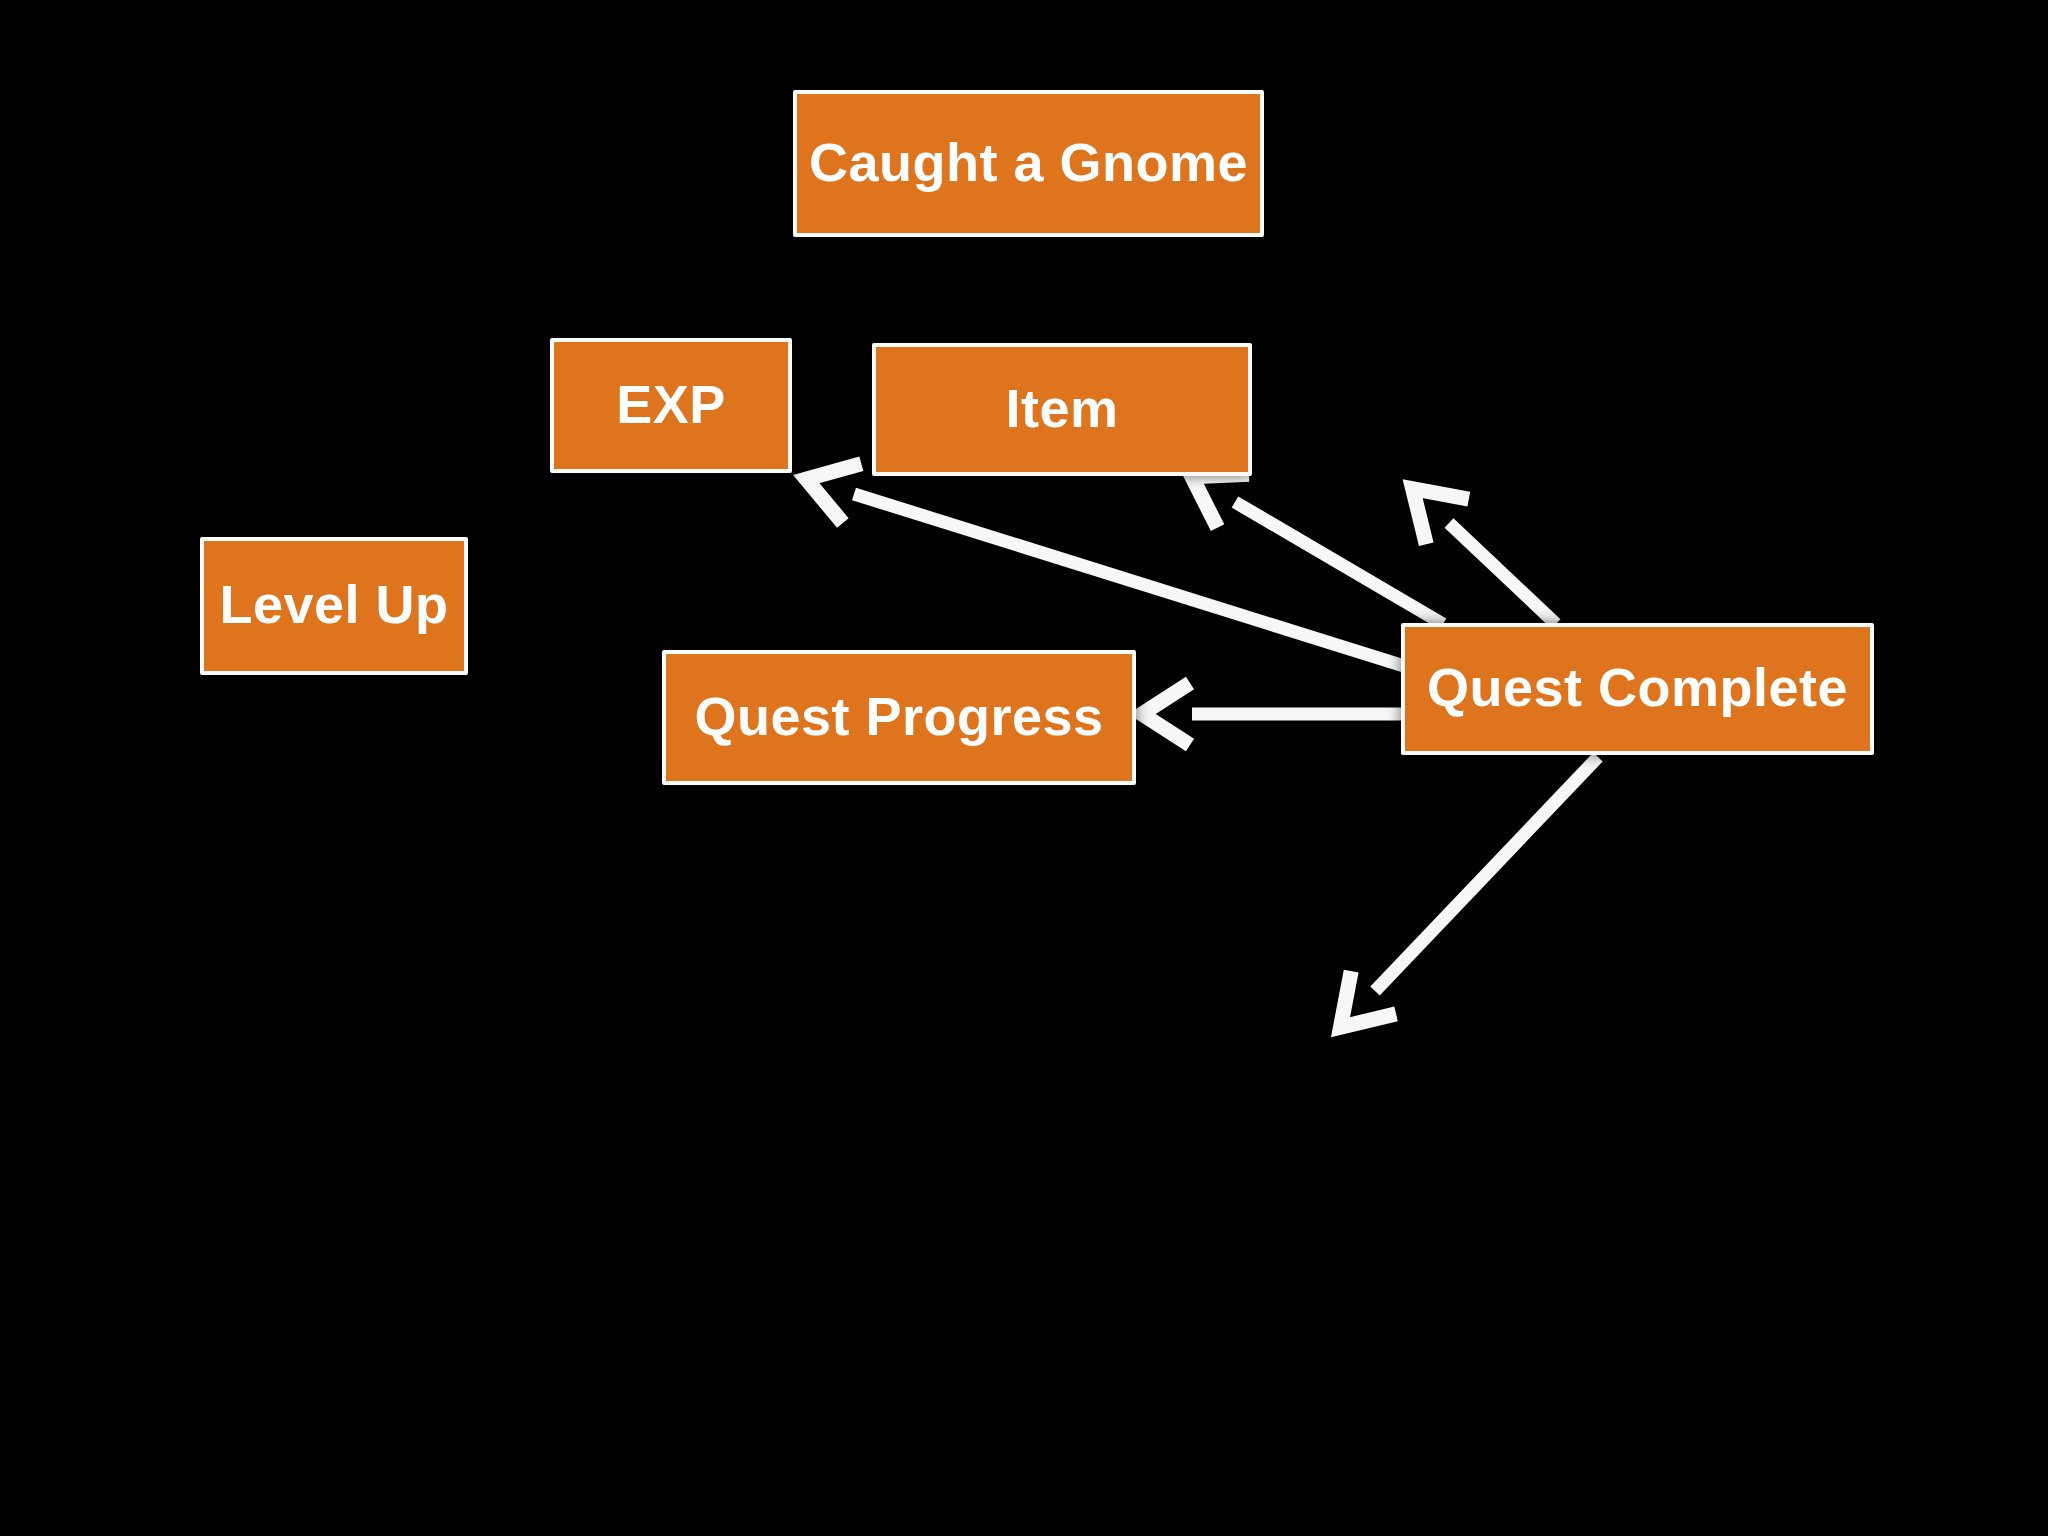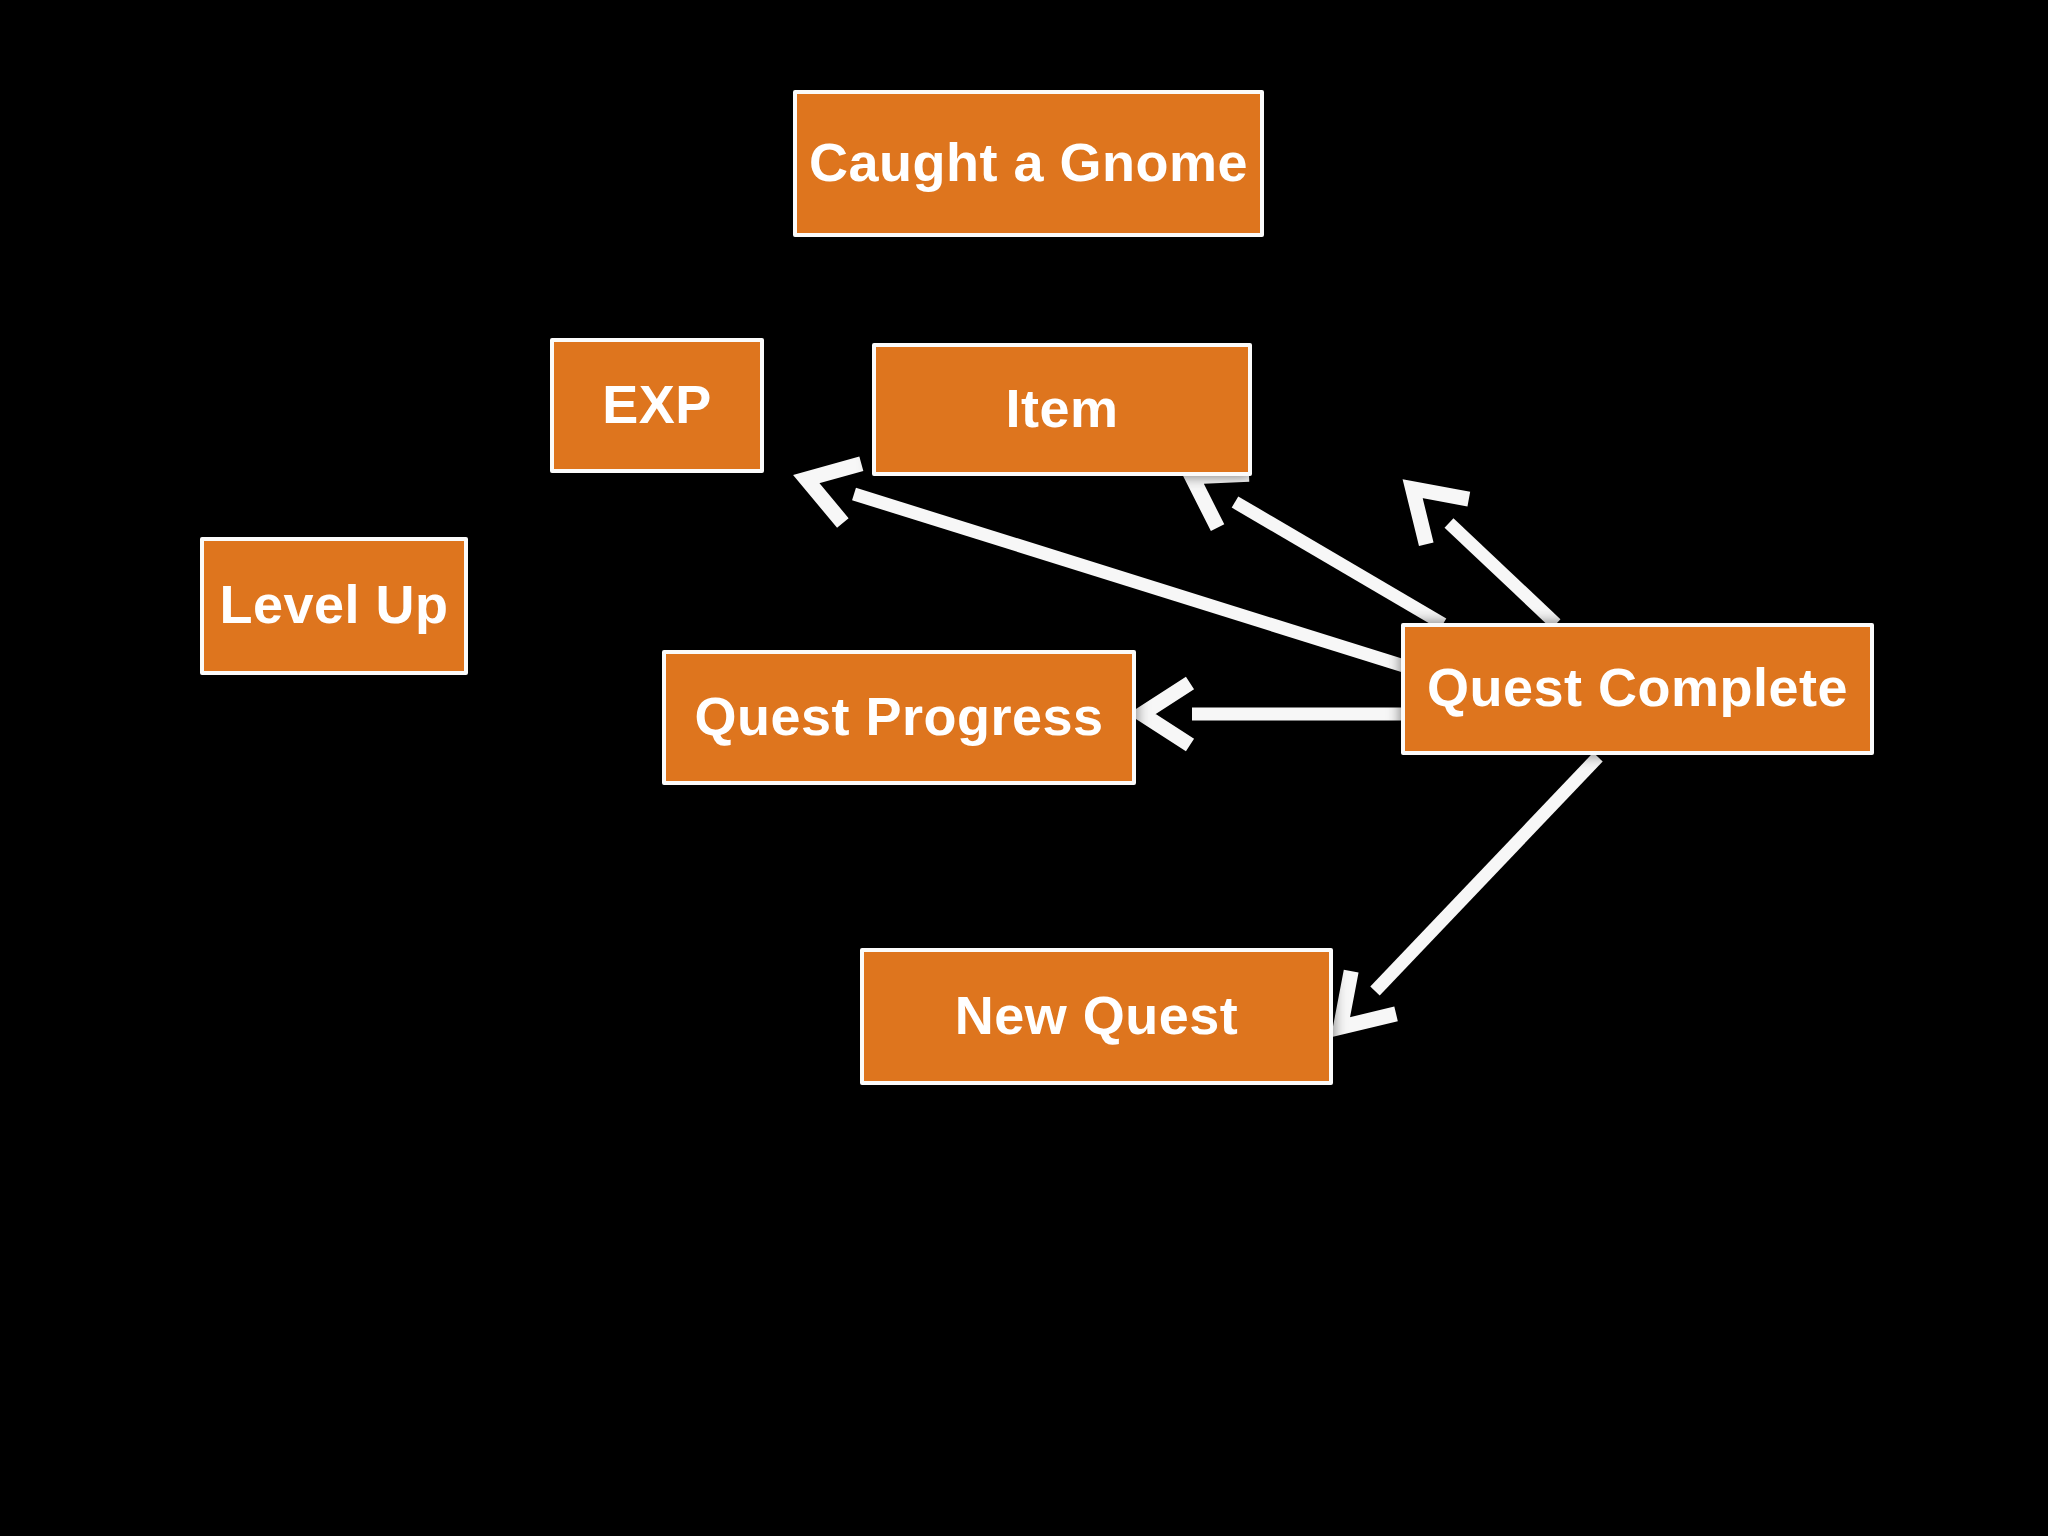--- a/index.html
+++ b/index.html
@@ -35,21 +35,21 @@
     color: #FFFFFF;
     font-size: 54px;
     font-weight: bold;
     letter-spacing: 0.5px;
     white-space: nowrap;
     box-shadow: 0 0 14px rgba(0,0,0,0.55);
   }
   .node span { transform: translateY(-2px); }
 
   #n-caught   { left: 793px;  top: 90px;  width: 471px; height: 147px; }
-  #n-exp      { left: 550px;  top: 338px; width: 214px; height: 135px; }
+  #n-exp      { left: 550px;  top: 338px; width: 242px; height: 135px; }
   #n-item     { left: 872px;  top: 343px; width: 380px; height: 133px; }
   #n-gold     { left: 1255px; top: 343px; width: 248px; height: 135px; }
   #n-levelup  { left: 200px;  top: 537px; width: 268px; height: 138px; }
   #n-progress { left: 662px;  top: 650px; width: 474px; height: 135px; text-align: center; }
   #n-complete { left: 1401px; top: 623px; width: 473px; height: 132px; }
   #n-newquest { left: 860px;  top: 948px; width: 473px; height: 137px; }
 
   .edge {
     stroke: #F7F7F7;
     stroke-width: 13;
@@ -92,17 +92,14 @@
   </div>
 
   <div class="node" id="n-progress">
     <span>Quest Progress</span>
   </div>
 
   <div class="node" id="n-complete">
     <span>Quest Complete</span>
   </div>
 
-  <div class="node" id="n-newquest">
-    <span>New Quest</span>
-  </div>
 
 </div>
 
 </body></html>

